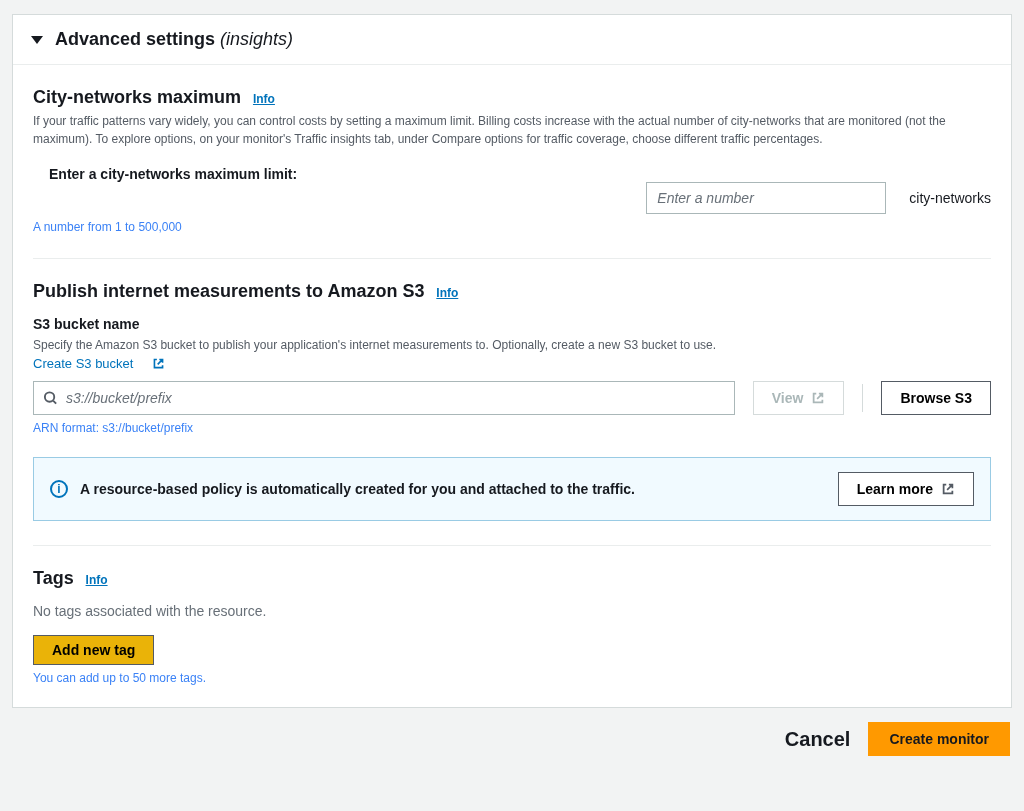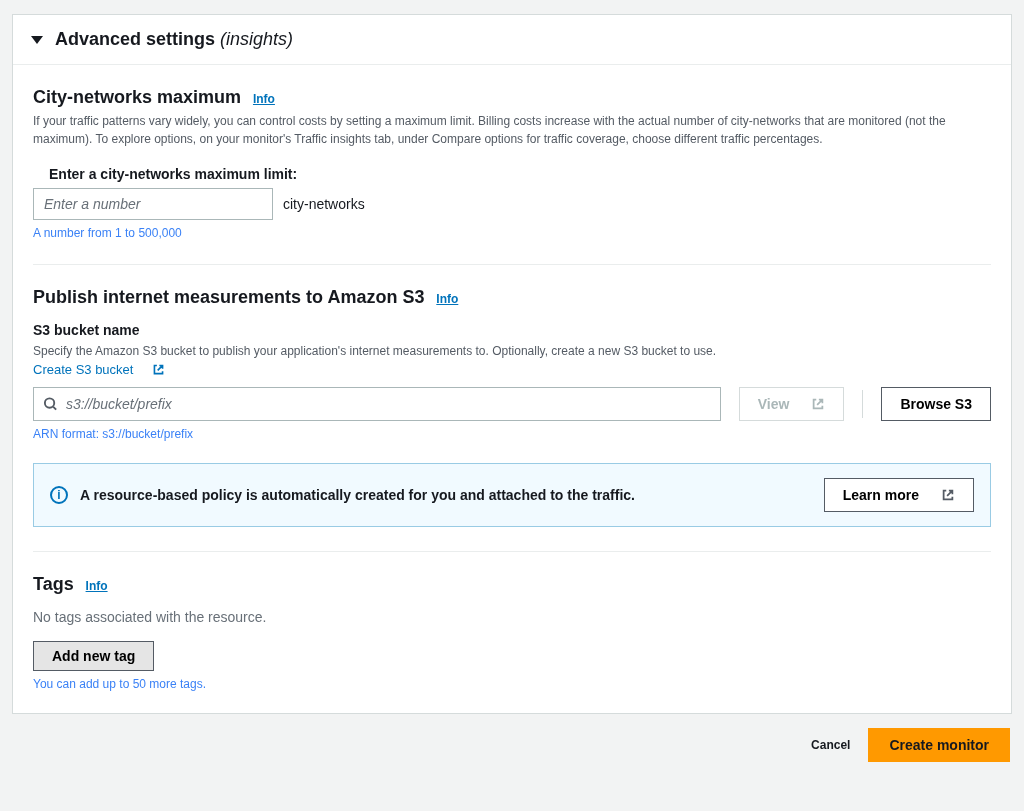--- a/index.html
+++ b/index.html
@@ -61,22 +61,22 @@
     }
     .field-label {
       font-weight: 700;
       font-size: 14px;
       margin-top: 18px;
       padding-left: 16px;
     }
     .field-row {
       display: flex;
       align-items: center;
-      margin-top: 6px;
-      gap: 10px;
+      gap: 23px;
+      justify-content: flex-end;
     }
     .text-input {
       border: 1px solid #aab7b8;
       padding: 6px 10px;
       font-size: 14px;
       height: 32px;
       font-style: italic;
       color: #687078;
     }
     .text-input::placeholder {
@@ -143,21 +143,21 @@
     }
     .btn {
       border: 1px solid #545b64;
       background: #fff;
       padding: 6px 18px;
       font-size: 14px;
       font-weight: 700;
       cursor: pointer;
       display: inline-flex;
       align-items: center;
-      gap: 22px;
+      gap: 8px;
       height: 34px;
     }
     .btn-disabled {
       color: #aab7b8;
       border-color: #d5dbdb;
       cursor: not-allowed;
     }
     .vsep {
       width: 1px;
       height: 28px;
@@ -191,38 +191,38 @@
     }
     .info-box-text { font-weight: 700; font-size: 14px; }
     .tags-section { padding: 22px 20px 22px 20px; }
     .tags-empty {
       color: #687078;
       font-size: 14px;
       margin-top: 14px;
     }
     .add-tag-btn {
       border: 1px solid #545b64;
-      background: #e5e5e5;
+      background: #eab308;
       padding: 6px 18px;
       font-size: 14px;
       font-weight: 700;
       cursor: pointer;
       margin-top: 16px;
     }
     .footer {
       background: #f2f3f3;
       padding: 14px 14px 10px 14px;
       display: flex;
       justify-content: flex-end;
       align-items: center;
       gap: 18px;
     }
     .cancel-link {
       font-weight: 700;
-      font-size: 12px;
+      font-size: 20px;
       cursor: pointer;
     }
     .primary-btn {
       background: #ff9900;
       border: 1px solid #ff9900;
       color: #16191f;
       padding: 8px 20px;
       font-size: 14px;
       font-weight: 700;
       cursor: pointer;

